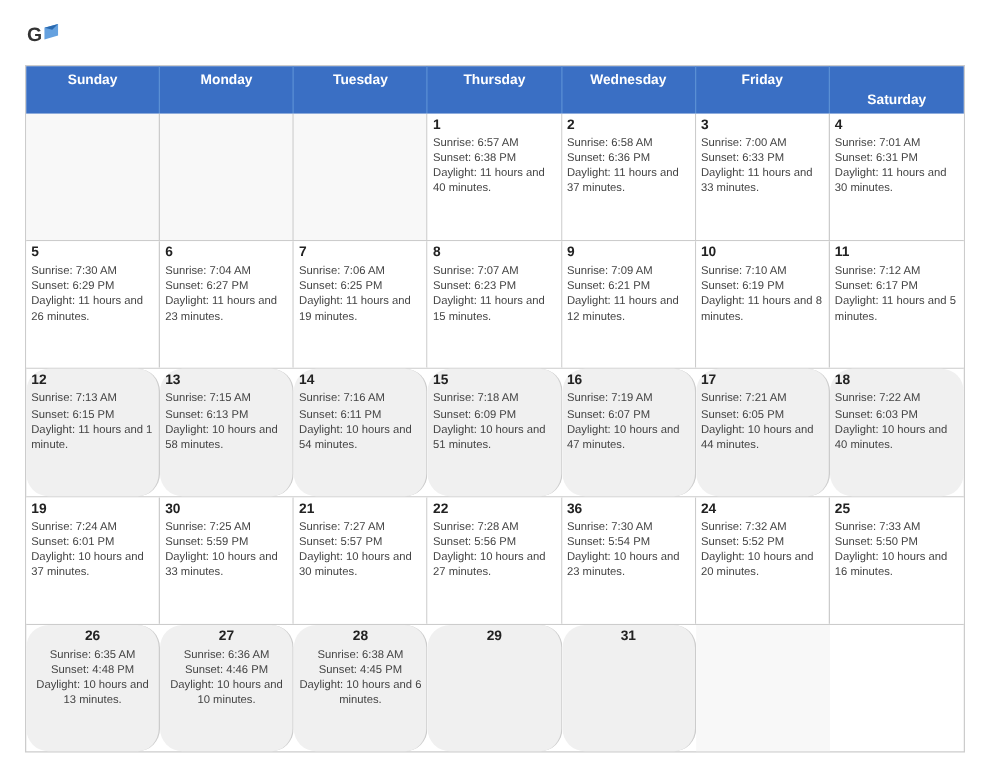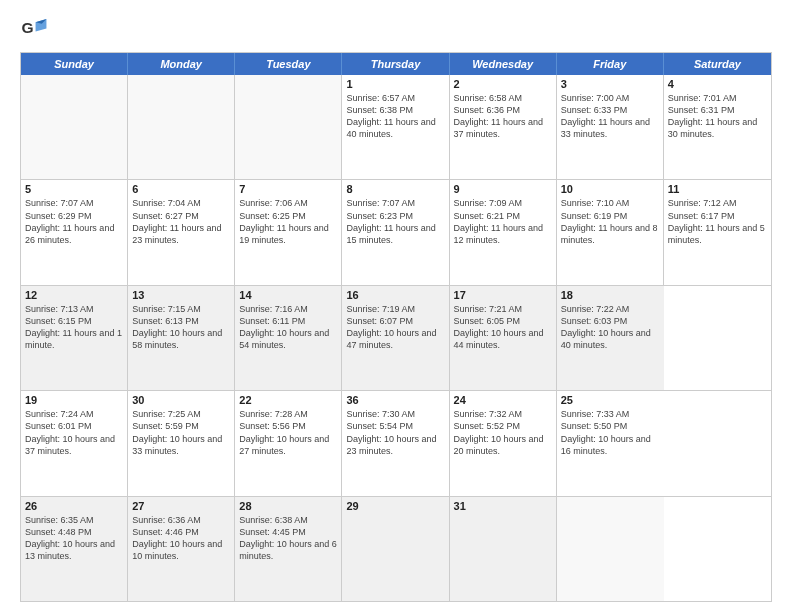--- a/index.html
+++ b/index.html
@@ -71,46 +71,45 @@
       grid-template-columns: repeat(7, 1fr);
       background: #3a6fc4;
     }
     .cal-header-cell {
       color: #fff;
       font-size: 11px;
       font-weight: bold;
       text-align: center;
       padding: 5px 18px;
       border-right: 1px solid #5a8fd4;
-      font-style: italic;
-    }
-    .cal-header-cell:last-child { border-right: none; }
+    }
+    .cal-header-cell:last-child { border-right: none; margin-top: 16px; }
     .cal-body {
       flex: 1;
       display: flex;
       flex-direction: column;
     }
     .cal-row {
       display: grid;
       grid-template-columns: repeat(7, 1fr);
       flex: 1;
       border-bottom: 1px solid #ccc;
     }
-    .cal-row:last-child { border-bottom: none; }
+    .cal-row:last-child { border-bottom: none; text-align: center; }
     .cal-cell {
       border-right: 1px solid #ccc;
       padding: 3px 4px;
       font-size: 9.5px;
       color: #333;
       vertical-align: top;
       background: #fff;
     }
     .cal-cell:last-child { border-right: none; }
     .cal-cell.empty { background: #f8f8f8; }
-    .cal-cell.shaded { background: #f0f0f0; }
+    .cal-cell.shaded { background: #f0f0f0; border-radius: 18px; }
     .day-num {
       font-size: 11px;
       font-weight: bold;
       color: #222;
       margin-bottom: 2px;
     }
     .day-info {
       font-size: 9px;
       color: #444;
       line-height: 1.35;
@@ -179,21 +178,21 @@
             <div class="day-num">4</div>
             <div class="day-info">Sunrise: 7:01 AM
 Sunset: 6:31 PM
 Daylight: 11 hours
 and 30 minutes.</div>
           </div>
         </div>
         <div class="cal-row">
           <div class="cal-cell">
             <div class="day-num">5</div>
-            <div class="day-info">Sunrise: 7:07 AM
+            <div class="day-info">Sunrise: 7:30 AM
 Sunset: 6:29 PM
 Daylight: 11 hours
 and 26 minutes.</div>
           </div>
           <div class="cal-cell">
             <div class="day-num">6</div>
             <div class="day-info">Sunrise: 7:04 AM
 Sunset: 6:27 PM
 Daylight: 11 hours
 and 23 minutes.</div>
@@ -250,20 +249,27 @@
 and 58 minutes.</div>
           </div>
           <div class="cal-cell shaded">
             <div class="day-num">14</div>
             <div class="day-info">Sunrise: 7:16 AM
 Sunset: 6:11 PM
 Daylight: 10 hours
 and 54 minutes.</div>
           </div>
           <div class="cal-cell shaded">
+            <div class="day-num">15</div>
+            <div class="day-info">Sunrise: 7:18 AM
+Sunset: 6:09 PM
+Daylight: 10 hours
+and 51 minutes.</div>
+          </div>
+          <div class="cal-cell shaded">
             <div class="day-num">16</div>
             <div class="day-info">Sunrise: 7:19 AM
 Sunset: 6:07 PM
 Daylight: 10 hours
 and 47 minutes.</div>
           </div>
           <div class="cal-cell shaded">
             <div class="day-num">17</div>
             <div class="day-info">Sunrise: 7:21 AM
 Sunset: 6:05 PM
@@ -285,20 +291,27 @@
 Sunset: 6:01 PM
 Daylight: 10 hours
 and 37 minutes.</div>
           </div>
           <div class="cal-cell">
             <div class="day-num">30</div>
             <div class="day-info">Sunrise: 7:25 AM
 Sunset: 5:59 PM
 Daylight: 10 hours
 and 33 minutes.</div>
+          </div>
+          <div class="cal-cell">
+            <div class="day-num">21</div>
+            <div class="day-info">Sunrise: 7:27 AM
+Sunset: 5:57 PM
+Daylight: 10 hours
+and 30 minutes.</div>
           </div>
           <div class="cal-cell">
             <div class="day-num">22</div>
             <div class="day-info">Sunrise: 7:28 AM
 Sunset: 5:56 PM
 Daylight: 10 hours
 and 27 minutes.</div>
           </div>
           <div class="cal-cell">
             <div class="day-num">36</div>

